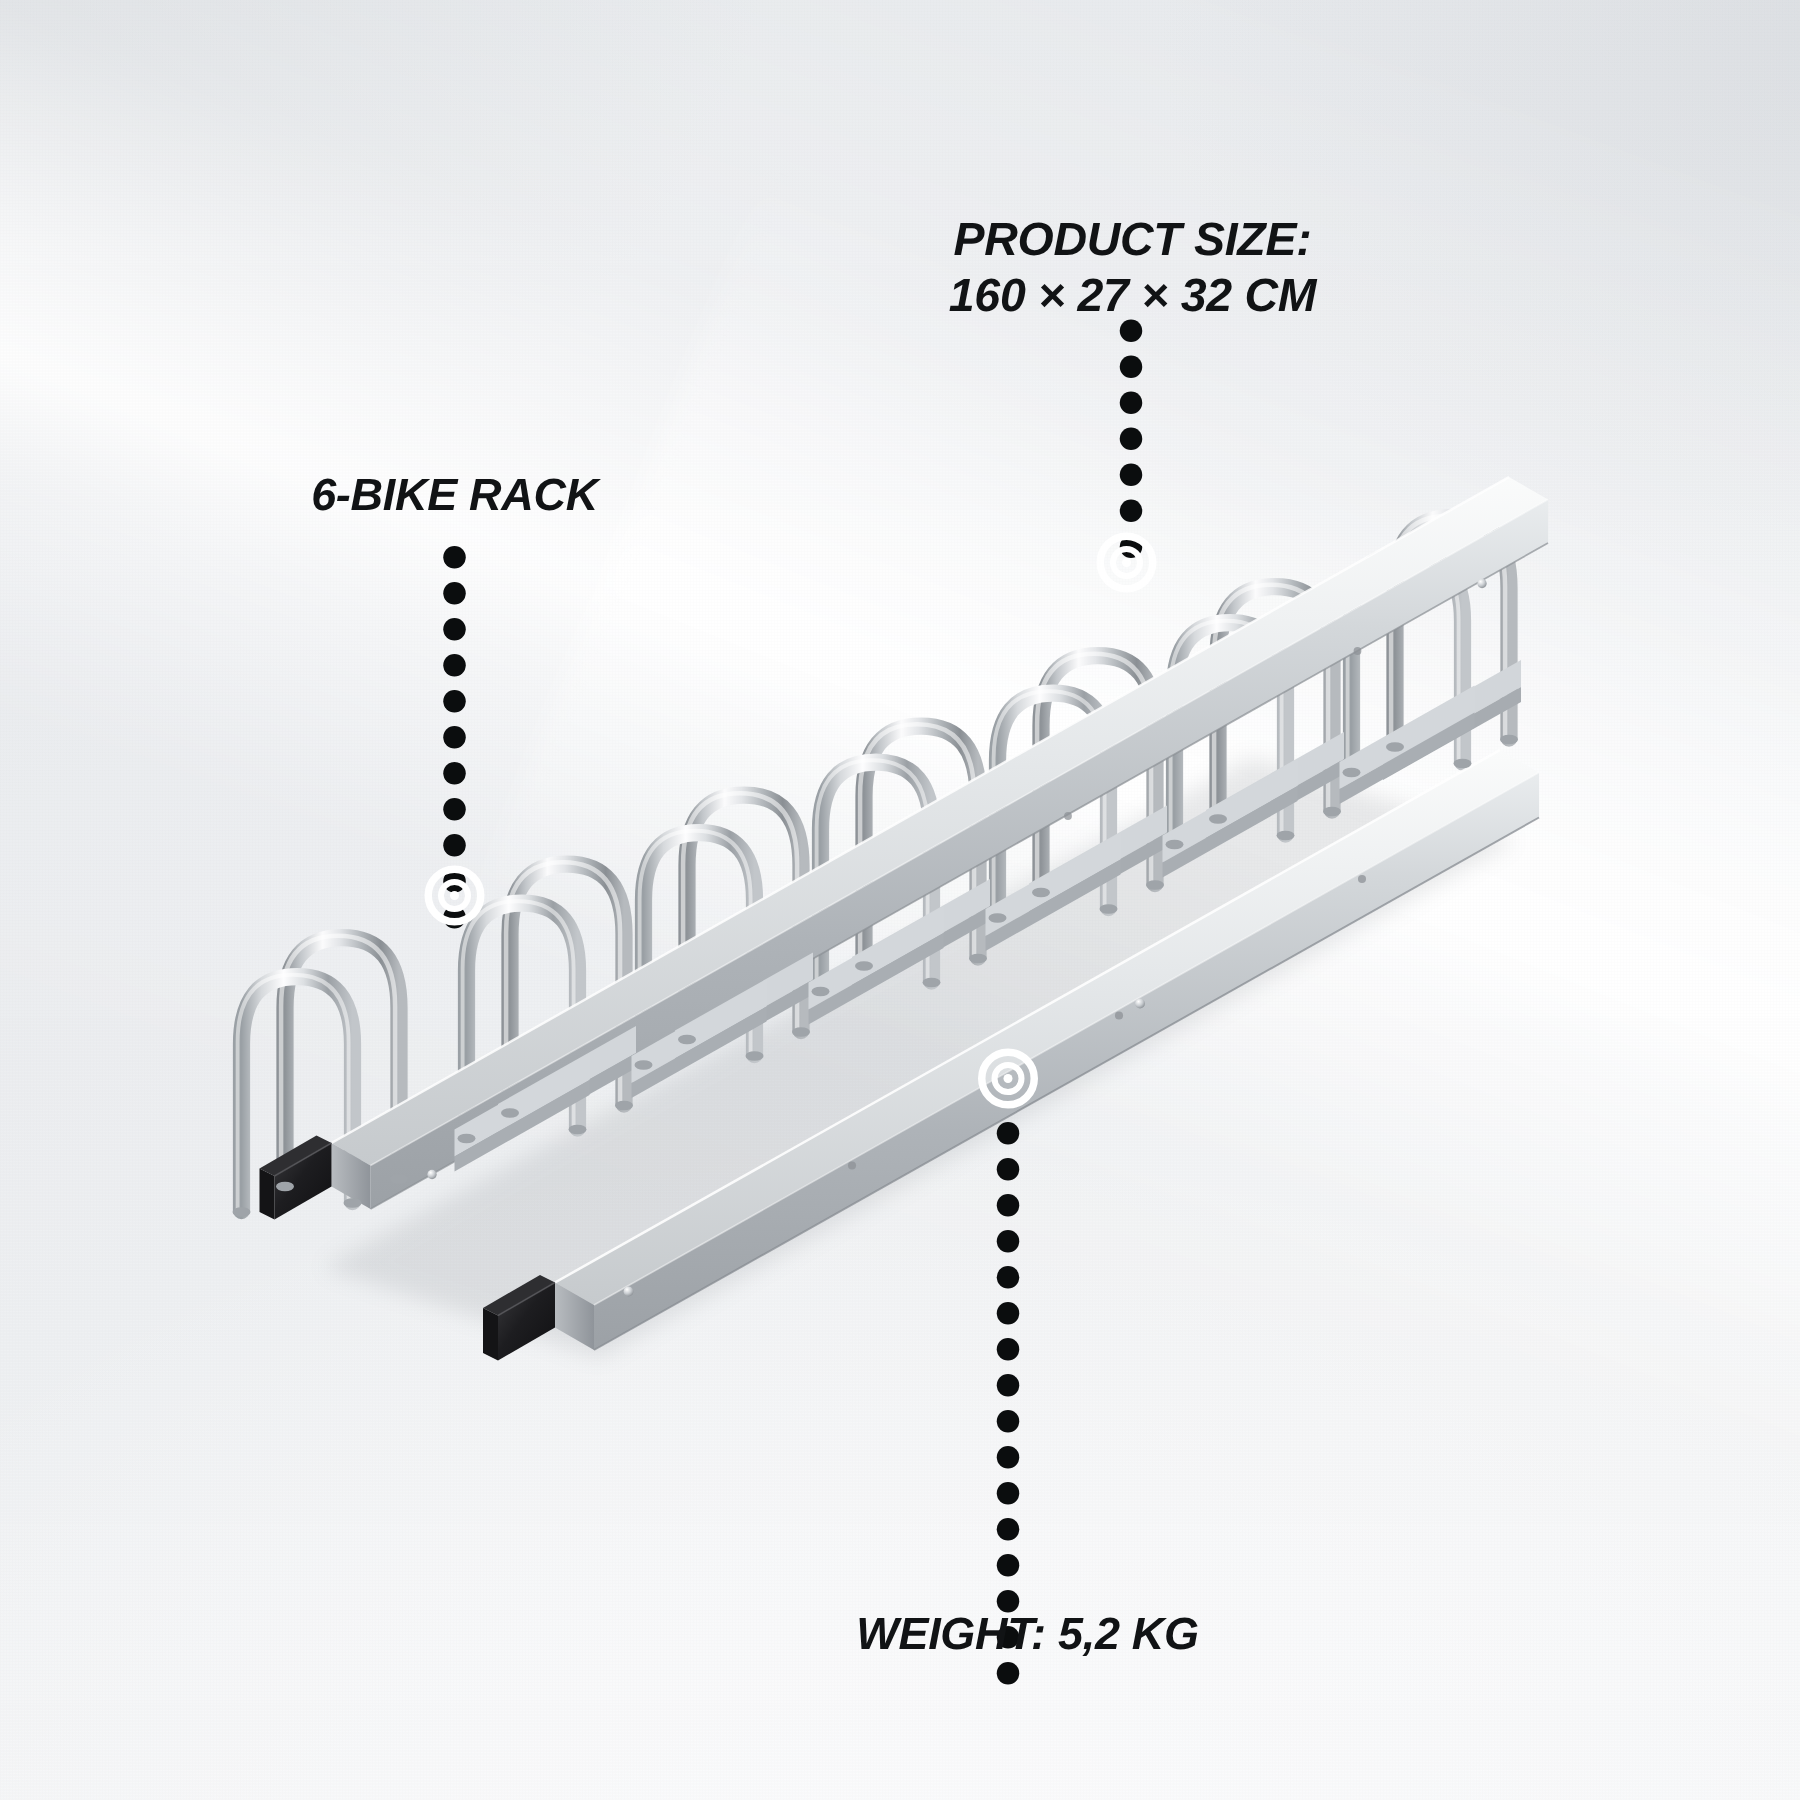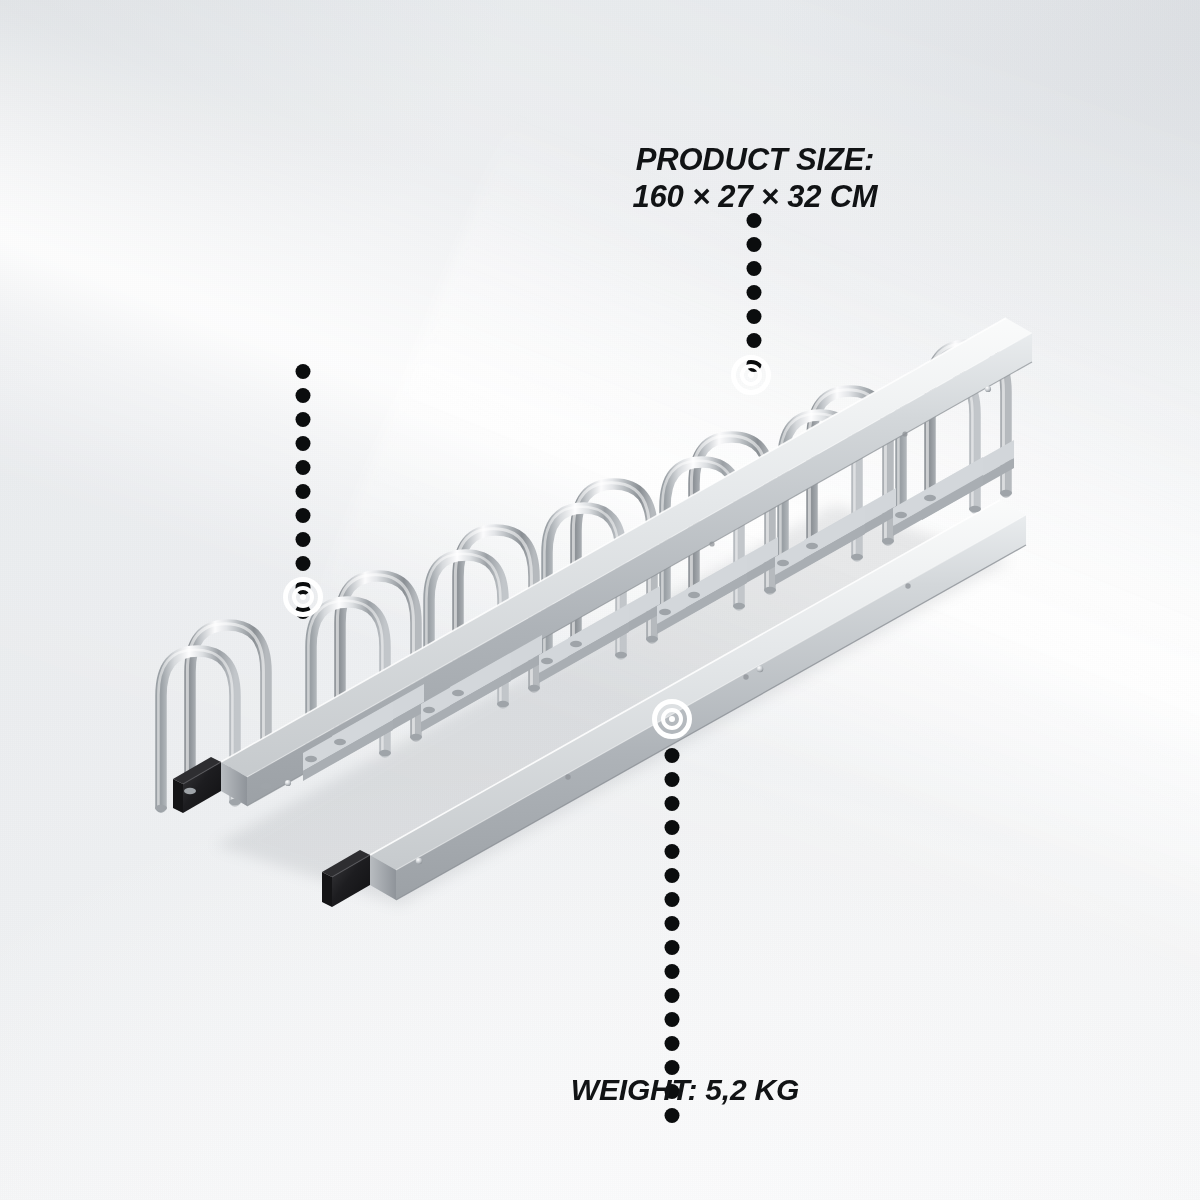--- a/index.html
+++ b/index.html
@@ -423,20 +423,21 @@
       <i></i>
       <i></i>
       <i></i>
   </div>
   <div class="bullseye be-size">
     <span class="ring-o"></span>
     <span class="ring-i"></span>
     <span class="dot-c"></span>
   </div>
 
+  <div class="label l-rack">6-BIKE RACK</div>
   <div class="leader ld-rack">
     <i></i>
       <i></i>
       <i></i>
       <i></i>
       <i></i>
       <i></i>
       <i></i>
       <i></i>
       <i></i>

